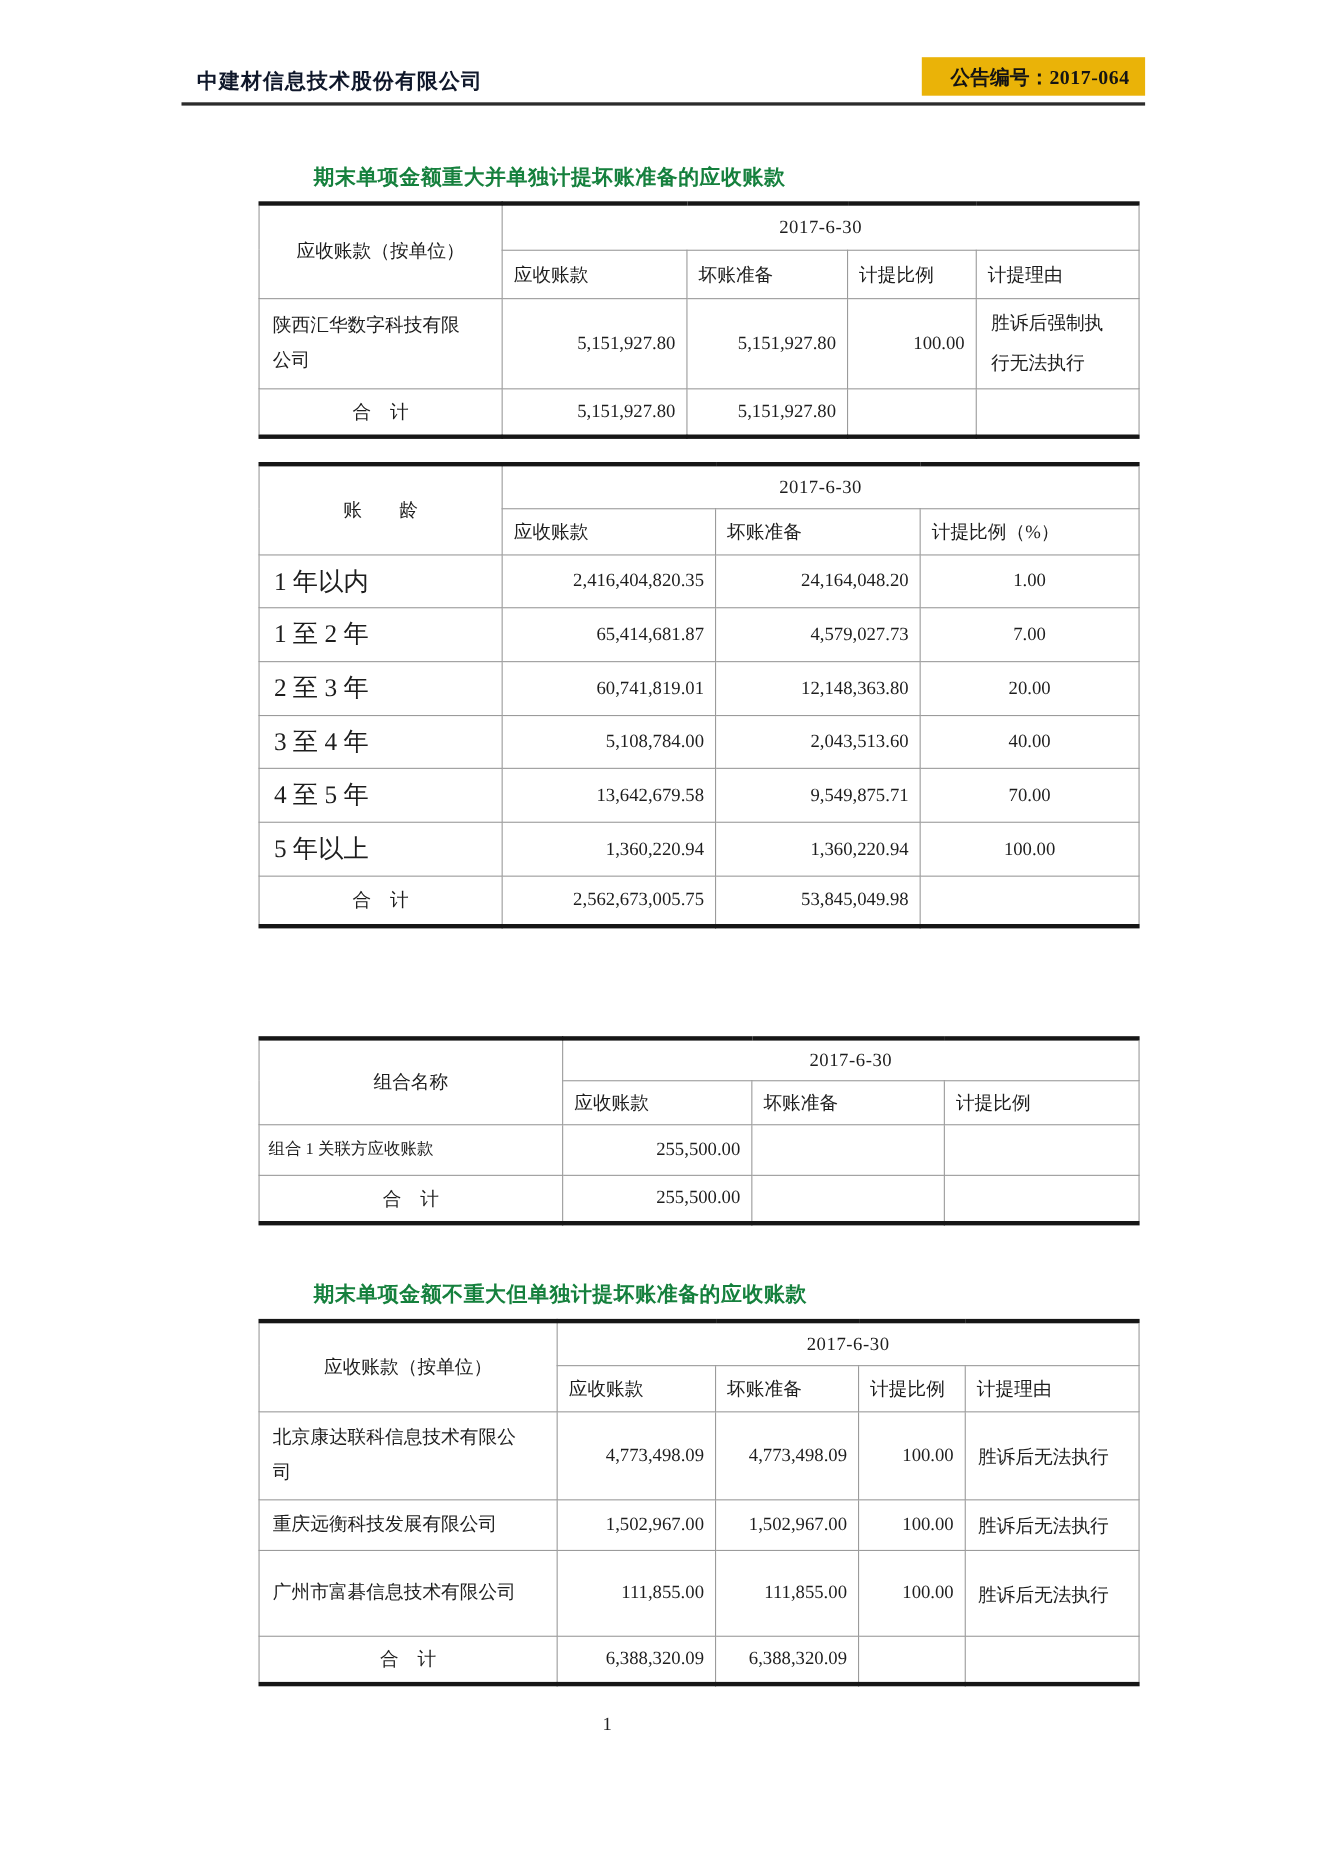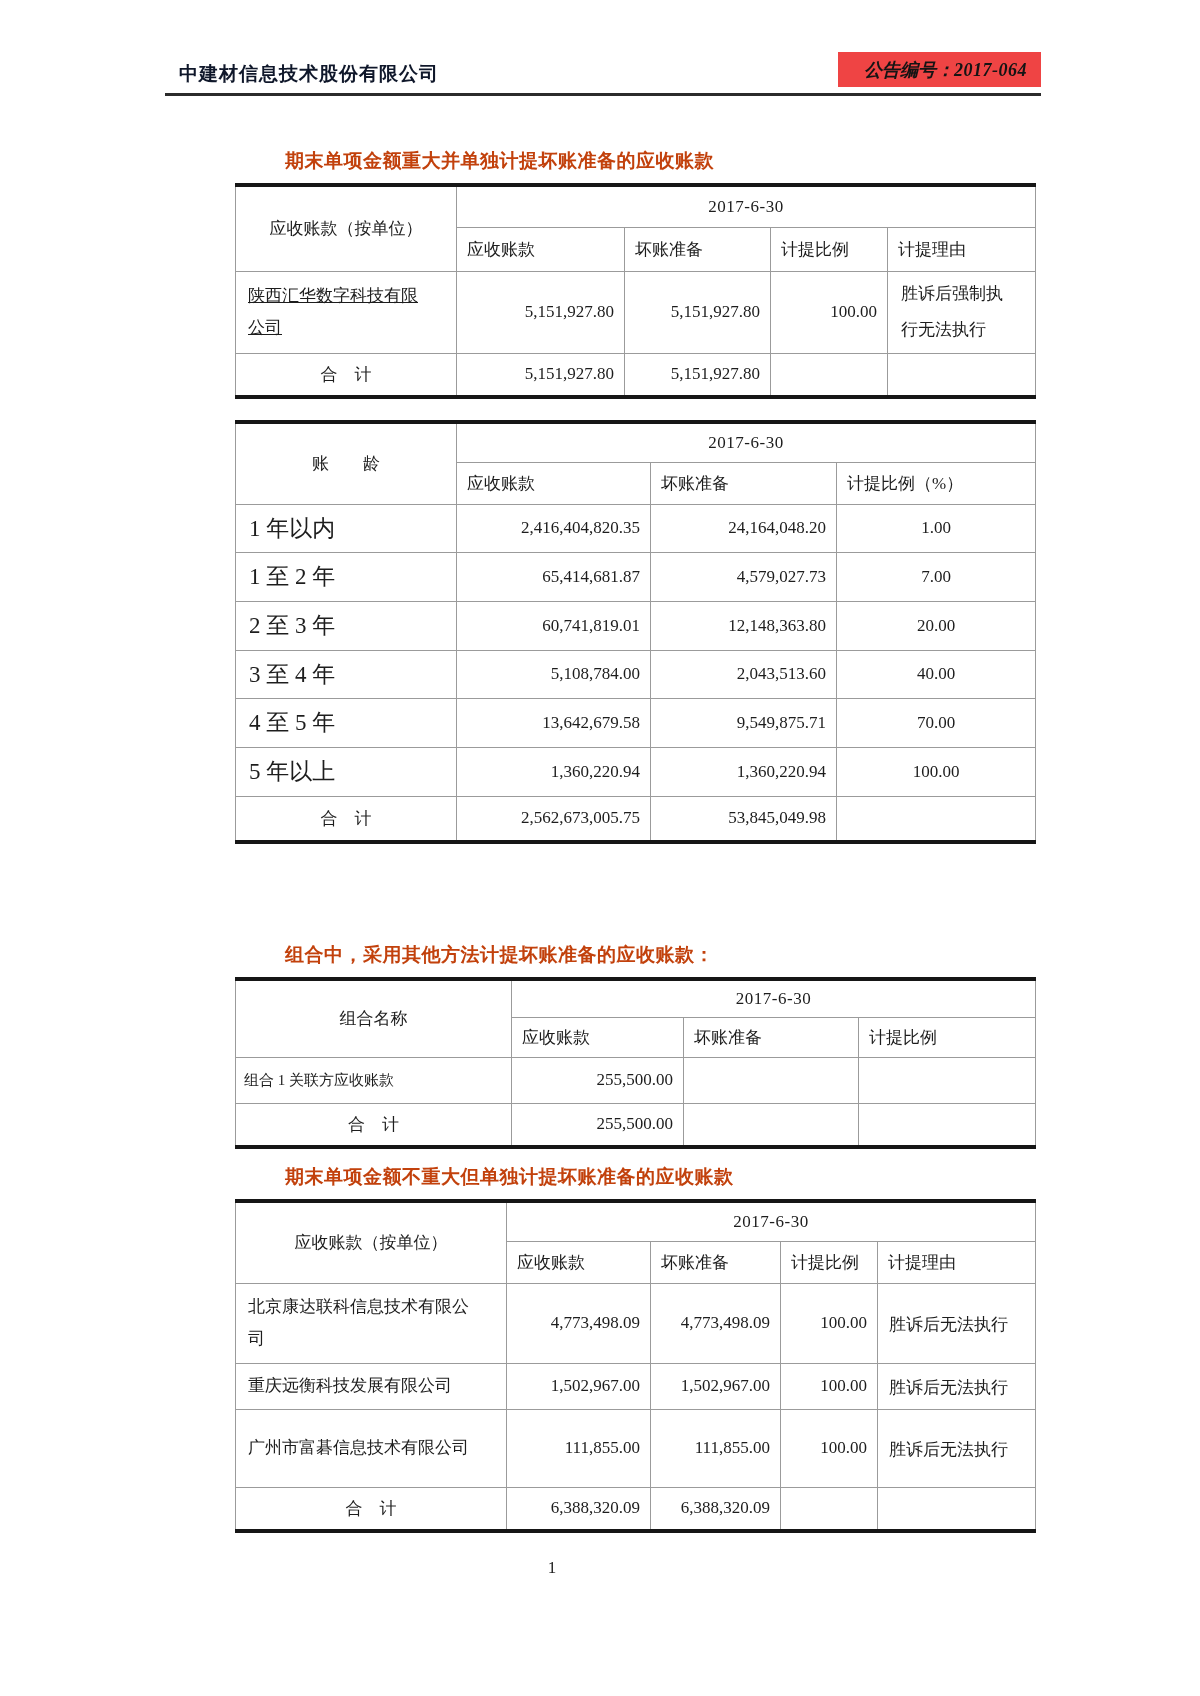--- a/index.html
+++ b/index.html
@@ -17,29 +17,29 @@
   .doc-header {
     position:absolute; left:165px; top:52px; width:876px;
     display:flex; justify-content:space-between; align-items:flex-end;
     border-bottom:3px solid #2b2b2b; padding-bottom:6px;
   }
   .company-name {
     font-size:19px; font-weight:bold; letter-spacing:1px;
     padding-left:14px; color:#0f172a;
   }
   .notice-badge {
-    background:#ef4444; font-size:18px; font-weight:bold;
-    padding:6px 14px 5px 26px; white-space:nowrap; color:#141414;font-style:italic;
+    background:#eab308; font-size:18px; font-weight:bold;
+    padding:6px 14px 5px 26px; white-space:nowrap; color:#141414;
   }
   .notice-badge .num { font-weight:bold; letter-spacing:0.5px; }
 
   
   .tbl-block { position:absolute; left:235px; width:800px; }
   .tbl-title {
-    font-size:19px; font-weight:bold; color:#c2410c;
+    font-size:19px; font-weight:bold; color:#15803d;
     margin-left:50px; margin-bottom:9px; letter-spacing:0.5px;
   }
   table.fin {
     width:800px; border-collapse:collapse; table-layout:fixed;
     border-top:4px solid #161616; border-bottom:4px solid #161616;
   }
   table.fin td {
     border:1px solid #9b9b9b; font-size:17px; color:#1d1d1d;
     padding:2px 10px; vertical-align:middle; overflow:hidden;
   }
@@ -47,21 +47,21 @@
   td.datehd  { text-align:center; font-size:17px; letter-spacing:0.5px; }
   td.colhd   { text-align:left; font-size:18px; }
   td.name    { text-align:left; font-size:18px; line-height:1.9; }
   td.num     { text-align:right; padding-right:14px; }
   td.ratio-r { text-align:right; padding-right:13px; }
   td.ratio-c { text-align:center; }
   td.reason  { text-align:left; font-size:17px; line-height:2.1; }
   td.total-label { text-align:center; font-size:18px; }
 
   
-  .t1 td.name { padding:2px 24px 2px 12px;text-decoration:underline; }
+  .t1 td.name { padding:2px 24px 2px 12px; }
   .t4 td.name { padding:2px 36px 2px 12px; }
   .t1 td.reason { padding:2px 18px 2px 13px; }
   .t4 td.reason { padding:6px 6px 2px 11px; }
   .t2 td.name { font-size:23px; padding-left:13px; }
   .t3 td.name { font-size:15px; padding-left:8px; }
 
   
   .t1 .r-date  { height:42px; }  .t1 .r-cols { height:44px; }
   .t1 .r-data  { height:82px; }  .t1 .r-tot  { height:44px; }
   .t2 .r-date  { height:40px; }  .t2 .r-cols { height:42px; }
@@ -184,21 +184,20 @@
           <td class="total-label">合　计</td>
           <td class="num">2,562,673,005.75</td>
           <td class="num">53,845,049.98</td>
           <td class="ratio-c"></td>
         </tr>
       </tbody>
     </table>
   </div>
 
   <div class="tbl-block" style="top:942px">
-    <div class="tbl-title">组合中，采用其他方法计提坏账准备的应收账款：</div>
     <table class="fin t3">
       <colgroup>
         <col style="width:276px">
           <col style="width:172px">
           <col style="width:175px">
           <col style="width:177px">
       </colgroup>
       <tbody>
         <tr class="r-date">
           <td class="corner" rowspan="2">组合名称</td>

